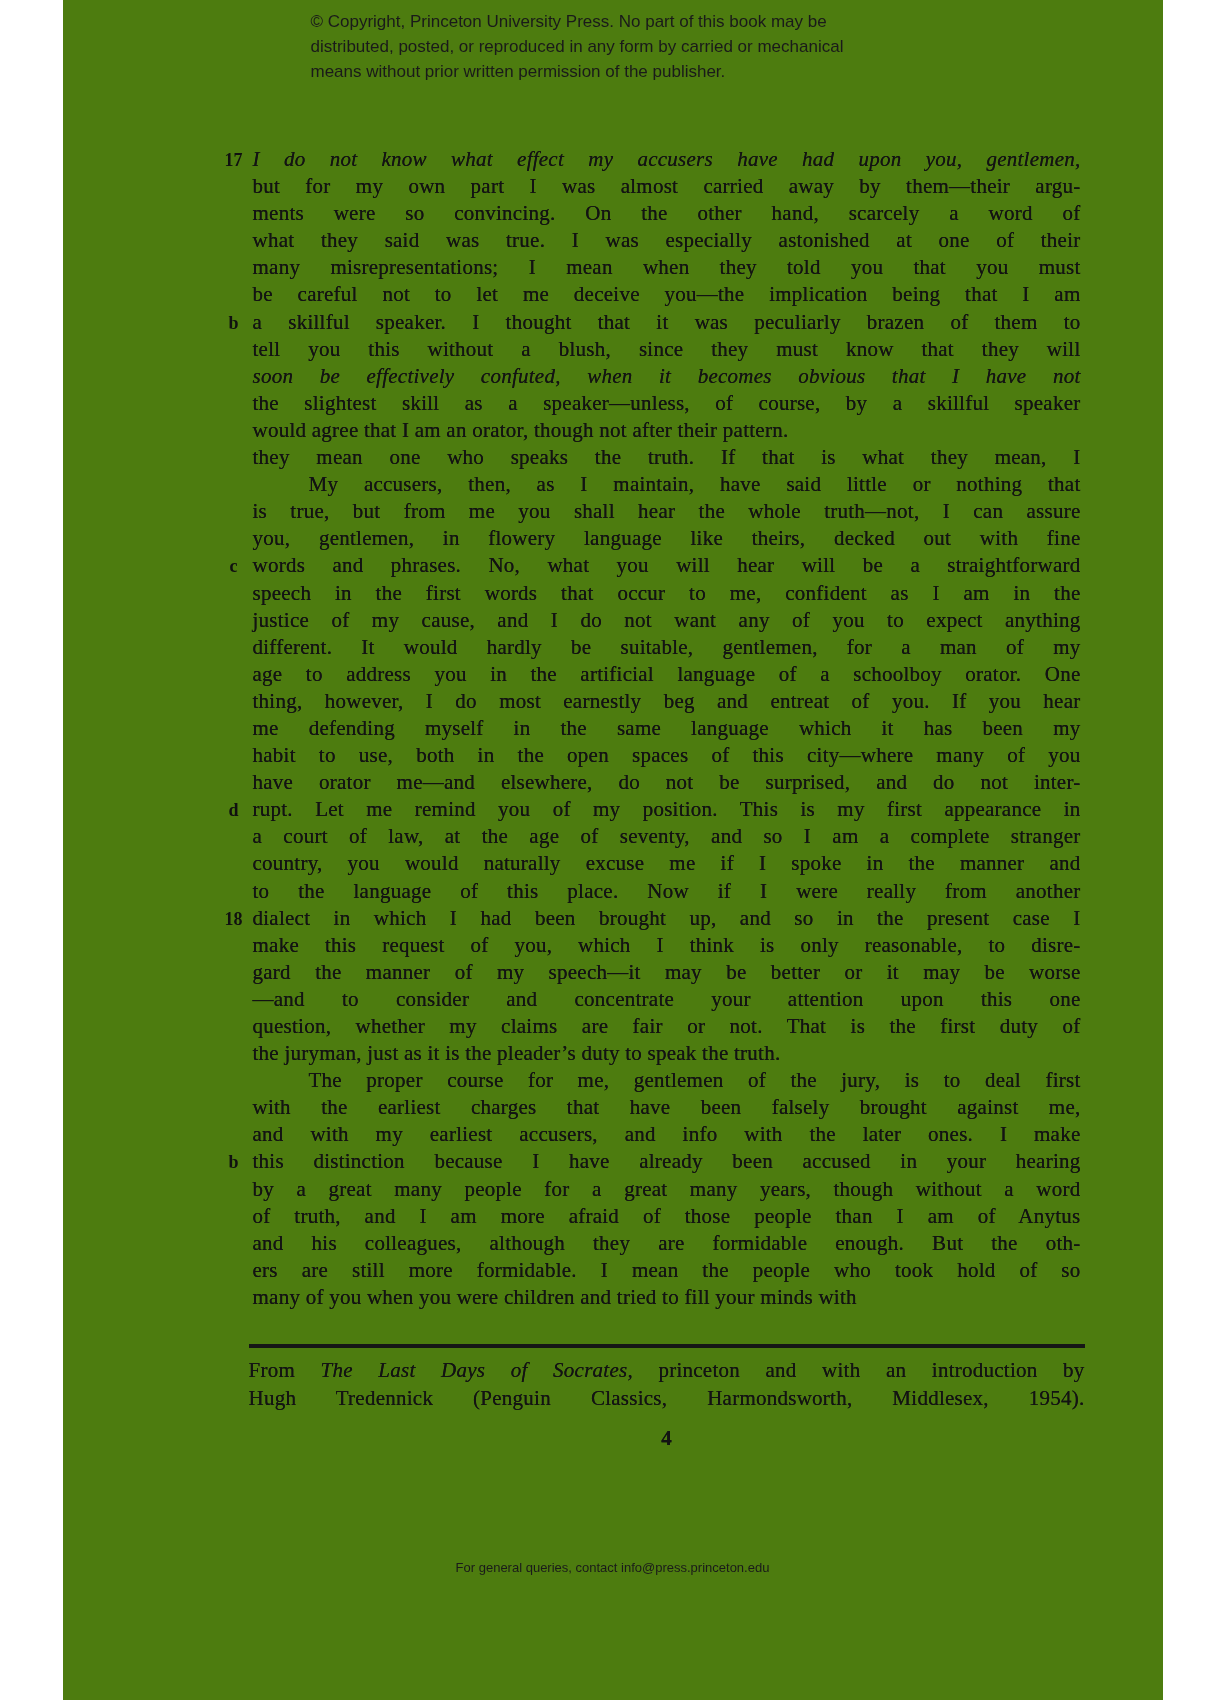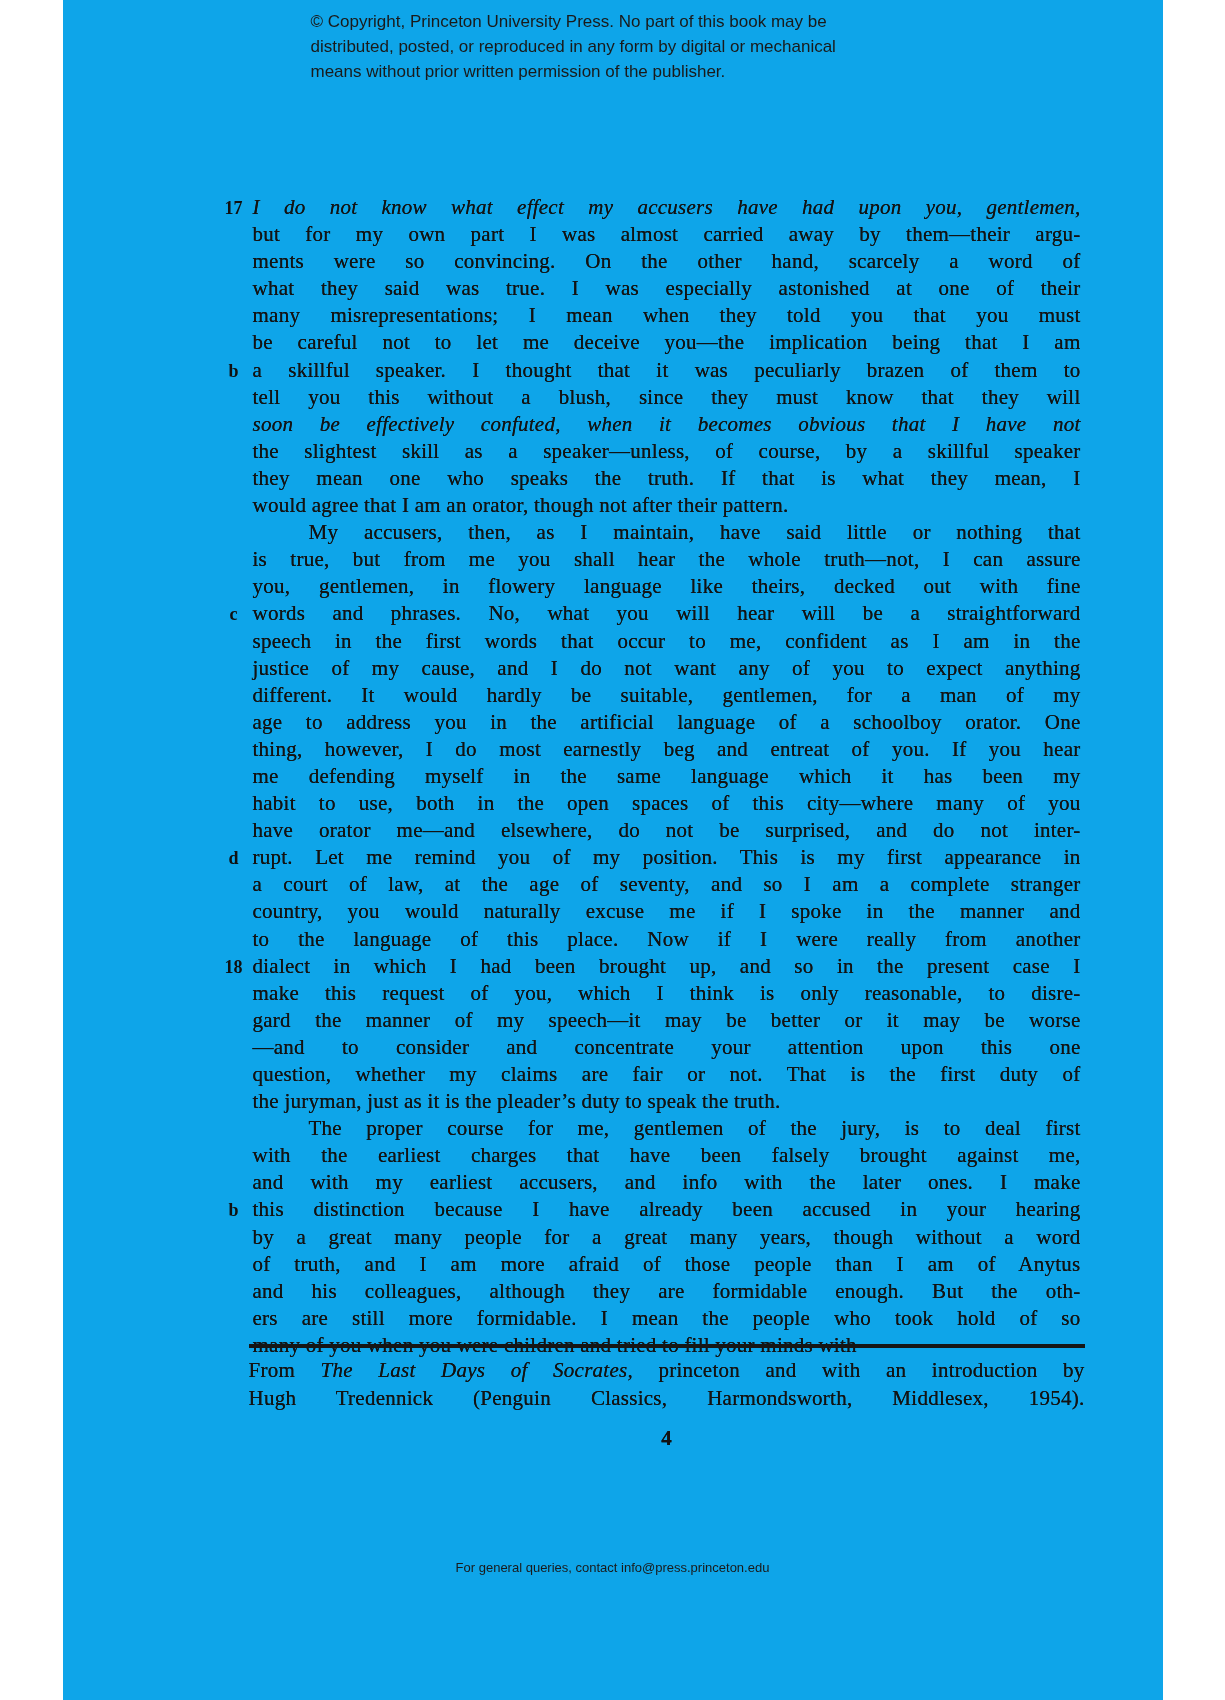--- a/index.html
+++ b/index.html
@@ -2,40 +2,39 @@
 <html><head>
 <meta charset="utf-8">
 <style>
   * { margin: 0; padding: 0; box-sizing: border-box; }
   html, body { background: #ffffff; }
   .page {
     position: relative;
     width: 1100px;
     height: 1700px;
     margin: 0 auto;
-    background: #0ea5e9;
+    background: #4d7c0f;
     font-family: "Liberation Serif", serif;
     color: #131313;
     overflow: hidden;
   }
   .copyright {
     position: absolute;
     top: 9px;
     left: 248px;
     font-family: "Liberation Sans", sans-serif;
     font-size: 17px;
     line-height: 25px;
     color: #1a1a1a;
   }
   .body-text {
     position: absolute;
     top: 146px;
     left: 152px;
     width: 866px;
-    margin-top: 48px;
   }
   .line-row {
     display: flex;
     align-items: baseline;
     height: 27.1px;
     line-height: 27.1px;
   }
   .marker {
     flex: 0 0 38px;
     width: 38px;
@@ -97,21 +96,21 @@
     color: #1a1a1a;
   }
 </style>
 </head>
 <body>
 
 <div class="page">
 
   <header class="copyright">
     <div>© Copyright, Princeton University Press. No part of this book may be</div>
-    <div>distributed, posted, or reproduced in any form by digital or mechanical</div>
+    <div>distributed, posted, or reproduced in any form by carried or mechanical</div>
     <div>means without prior written permission of the publisher.</div>
   </header>
 
   <main class="body-text">
     <div id="body-lines">
         <div class="line-row">
           <span class="marker">17</span>
           <span class="line-text italic">I do not know what effect my accusers have had upon you, gentlemen,</span>
         </div>
         <div class="line-row">
@@ -145,25 +144,25 @@
         <div class="line-row">
           <span class="marker"></span>
           <span class="line-text italic">soon be effectively confuted, when it becomes obvious that I have not</span>
         </div>
         <div class="line-row">
           <span class="marker"></span>
           <span class="line-text">the slightest skill as a speaker—unless, of course, by a skillful speaker</span>
         </div>
         <div class="line-row">
           <span class="marker"></span>
+          <span class="line-text line-end">would agree that I am an orator, though not after their pattern.</span>
+        </div>
+        <div class="line-row">
+          <span class="marker"></span>
           <span class="line-text">they mean one who speaks the truth. If that is what they mean, I</span>
-        </div>
-        <div class="line-row">
-          <span class="marker"></span>
-          <span class="line-text line-end">would agree that I am an orator, though not after their pattern.</span>
         </div>
         <div class="line-row">
           <span class="marker"></span>
           <span class="line-text indent">My accusers, then, as I maintain, have said little or nothing that</span>
         </div>
         <div class="line-row">
           <span class="marker"></span>
           <span class="line-text">is true, but from me you shall hear the whole truth—not, I can assure</span>
         </div>
         <div class="line-row">

